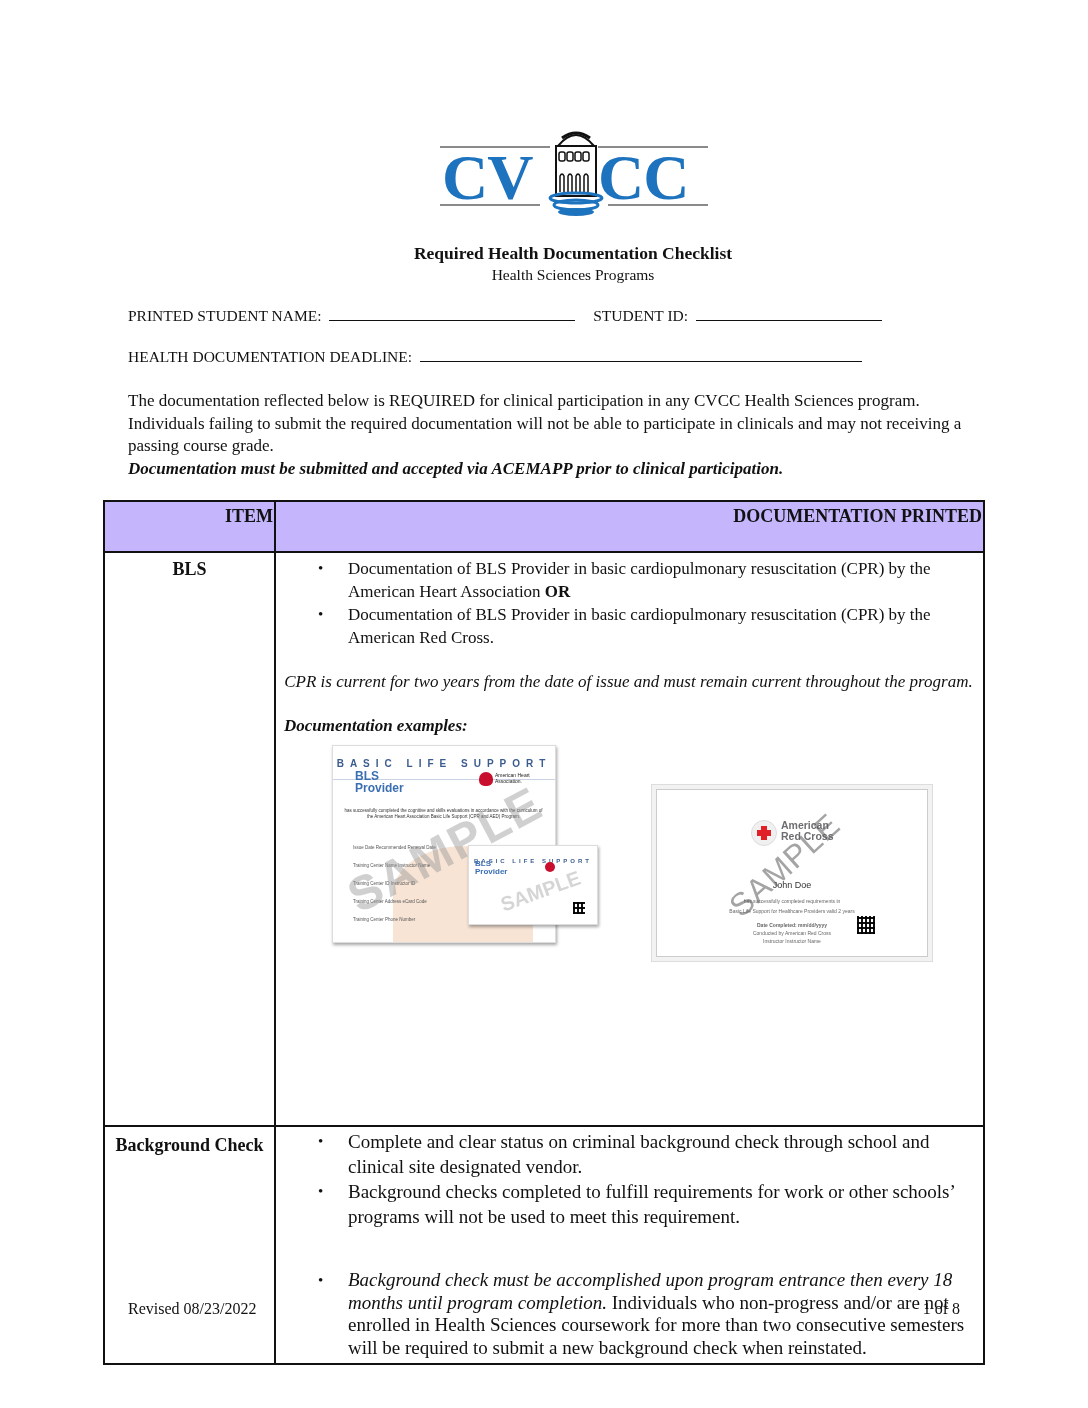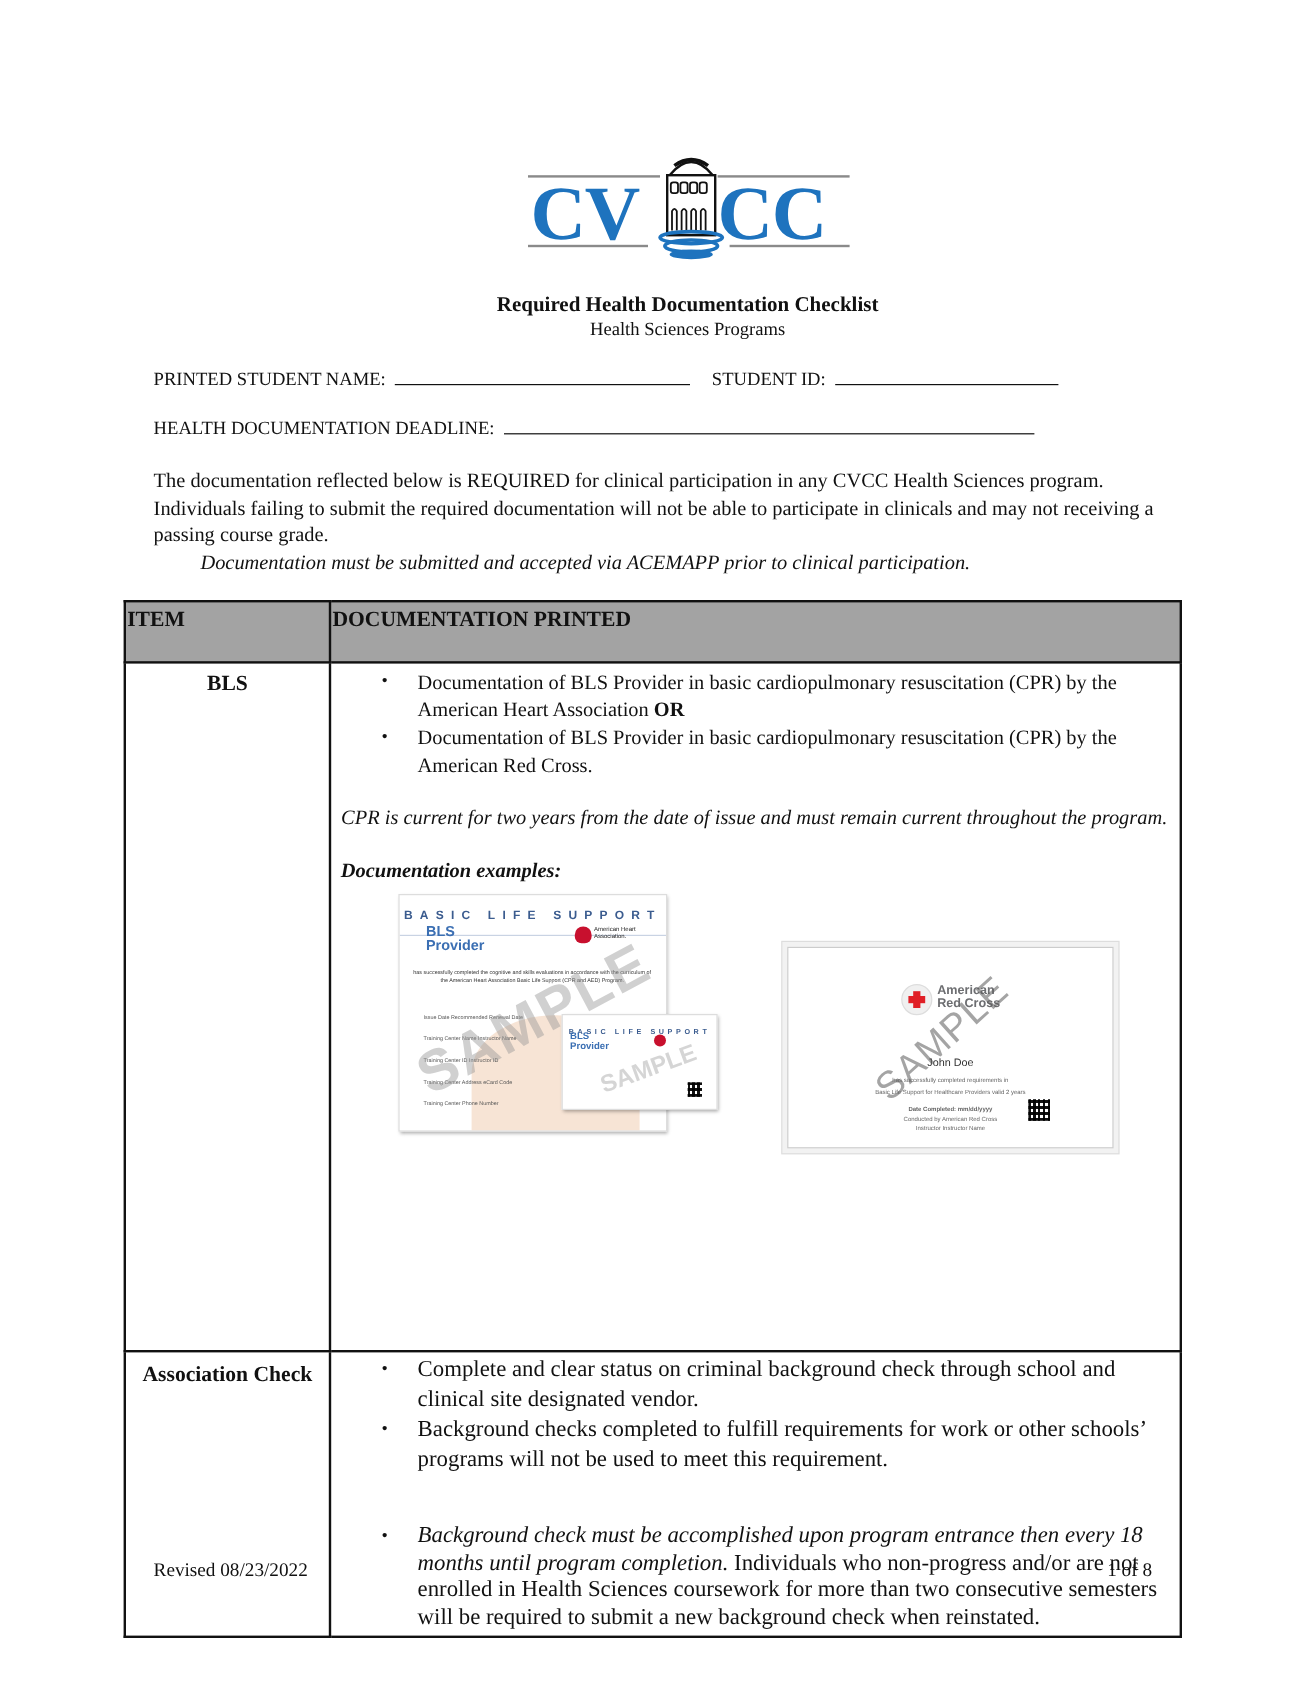--- a/index.html
+++ b/index.html
@@ -16,28 +16,28 @@
     .logo .cc { left: 158px; }
 
     
     .title { left: 0; width: 1146px; top: 243px; text-align: center; font-weight: bold; font-size: 17.5px; }
     .subtitle { left: 0; width: 1146px; top: 266px; text-align: center; font-size: 15.5px; }
 
     .field-row { left: 128px; font-size: 15.5px; white-space: nowrap; }
     .blank { display: inline-block; border-bottom: 1px solid #111; height: 14px; vertical-align: baseline; }
 
     .intro { left: 128px; top: 390px; width: 840px; font-size: 17px; line-height: 22.5px; }
-    .intro .emph { font-weight: normal; font-style: italic; margin-left: 39px; }
+    .intro .emph { font-weight: bold; font-style: italic; }
 
     
     table.checklist { position: absolute; left: 103px; top: 500px; width: 882px;
       border-collapse: collapse; font-size: 17px; }
     table.checklist td, table.checklist th { border: 2px solid #111; vertical-align: top; }
-    table.checklist th { background: #a3a3a3; font-weight: bold; font-size: 18px; height: 44px;
-      padding-top: 4px; text-align: left; vertical-align: top; }
+    table.checklist th { background: #c4b5fd; font-weight: bold; font-size: 18px; height: 44px;
+      padding-top: 4px; text-align: right; vertical-align: top; }
     .item-cell { width: 167px; text-align: center; font-weight: bold; font-size: 18px; padding-top: 6px; }
     .doc-cell { padding: 4px 10px 4px 8px; line-height: 23px; }
     ul.bullets { margin: 0; padding-left: 64px; list-style: none; }
     ul.bullets li { position: relative; }
     ul.bullets li::before { content: "\2022"; position: absolute; left: -30px; font-size: 15px; }
     .italic { font-style: italic; text-align: center; }
     .bold-it { font-weight: bold; font-style: italic; }
 
     
     .examples { position: relative; height: 232px; margin-top: 2px; }
@@ -180,21 +180,21 @@
           <div class="small" style="top:124px; font-weight:bold;">Date Completed: mm/dd/yyyy</div>
           <div class="small" style="top:132px;">Conducted by   American Red Cross</div>
           <div class="small" style="top:140px;">Instructor   Instructor Name</div>
           <div class="qr"></div>
           <div class="wm">SAMPLE</div>
         </div>
       </div>
     </td>
   </tr>
   <tr style="height:238px;">
-    <td class="item-cell" style="line-height:24px;">Association Check</td>
+    <td class="item-cell" style="line-height:24px;">Background Check</td>
     <td class="doc-cell" style="font-size:19px; line-height:25px; padding-top:2px;">
       <ul class="bullets">
         <li>Complete and clear status on criminal background check through school and clinical site designated vendor.</li>
         <li>Background checks completed to fulfill requirements for work or other schools’ programs will not be used to meet this requirement.</li>
       </ul>
       <ul class="bullets" style="margin-top:40px; font-size:19px; line-height:22.5px;">
         <li><span class="italic">Background check must be accomplished upon program entrance then every 18 months until program completion.</span><span> Individuals who non-progress and/or are not enrolled in Health Sciences coursework for more than two consecutive semesters will be required to submit a new background check when reinstated.</span></li>
       </ul>
     </td>
   </tr>

